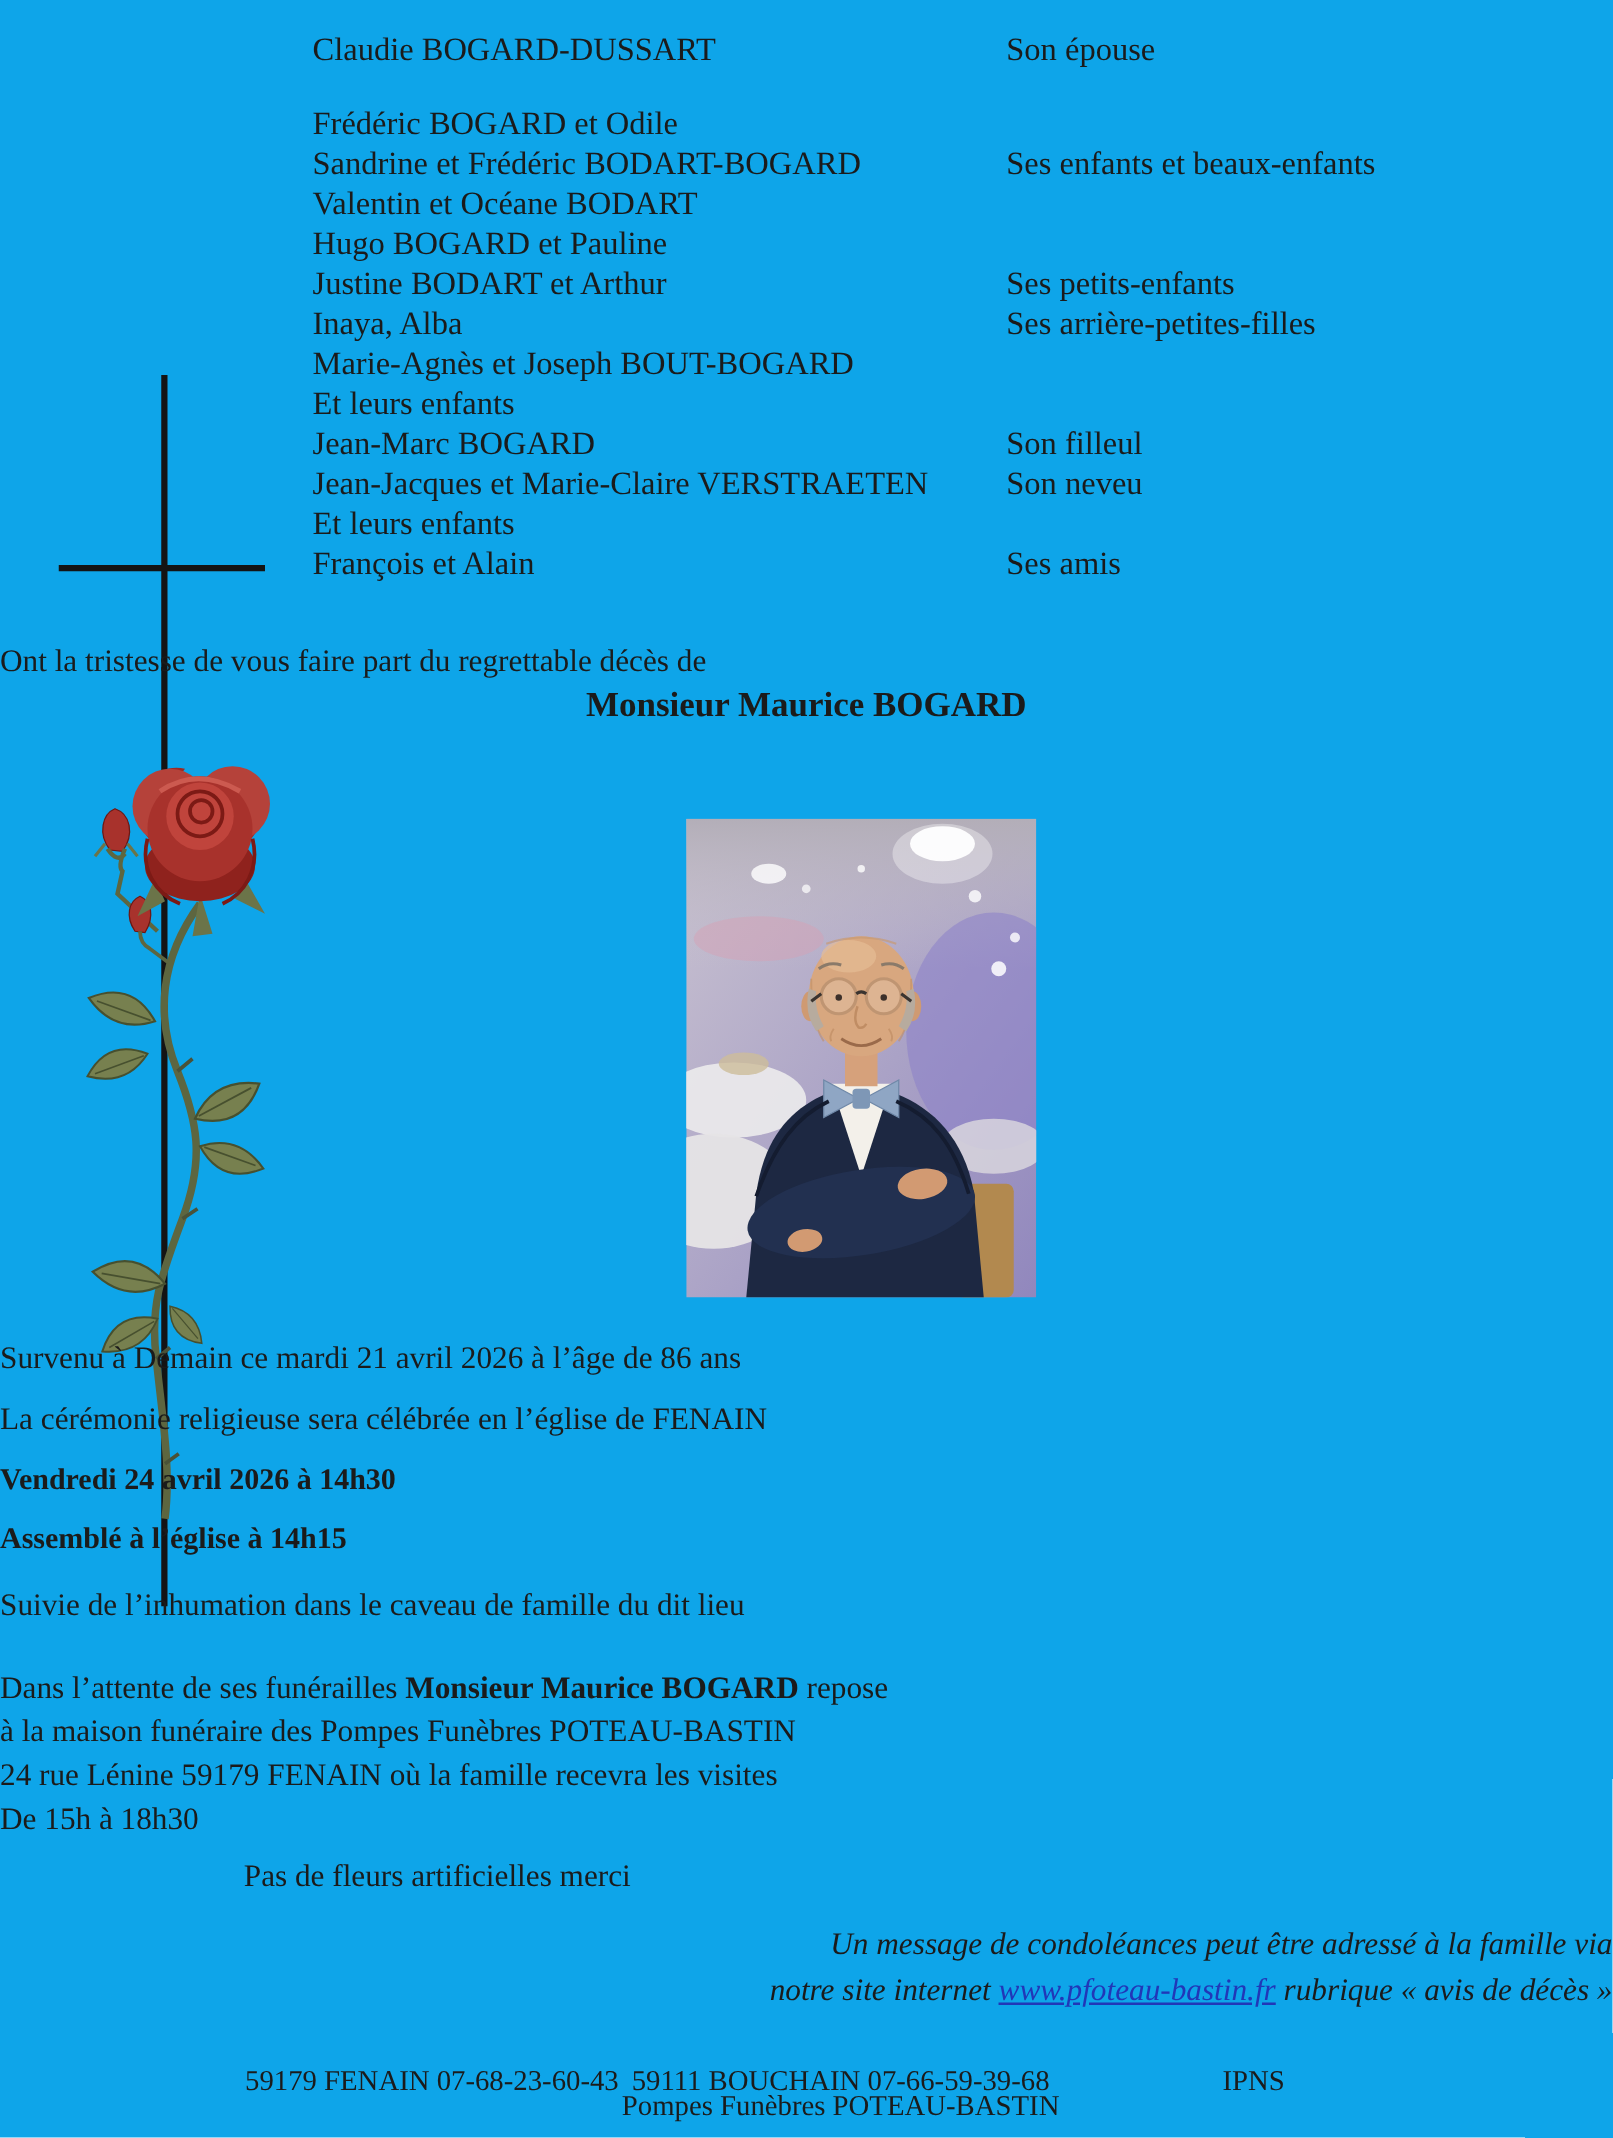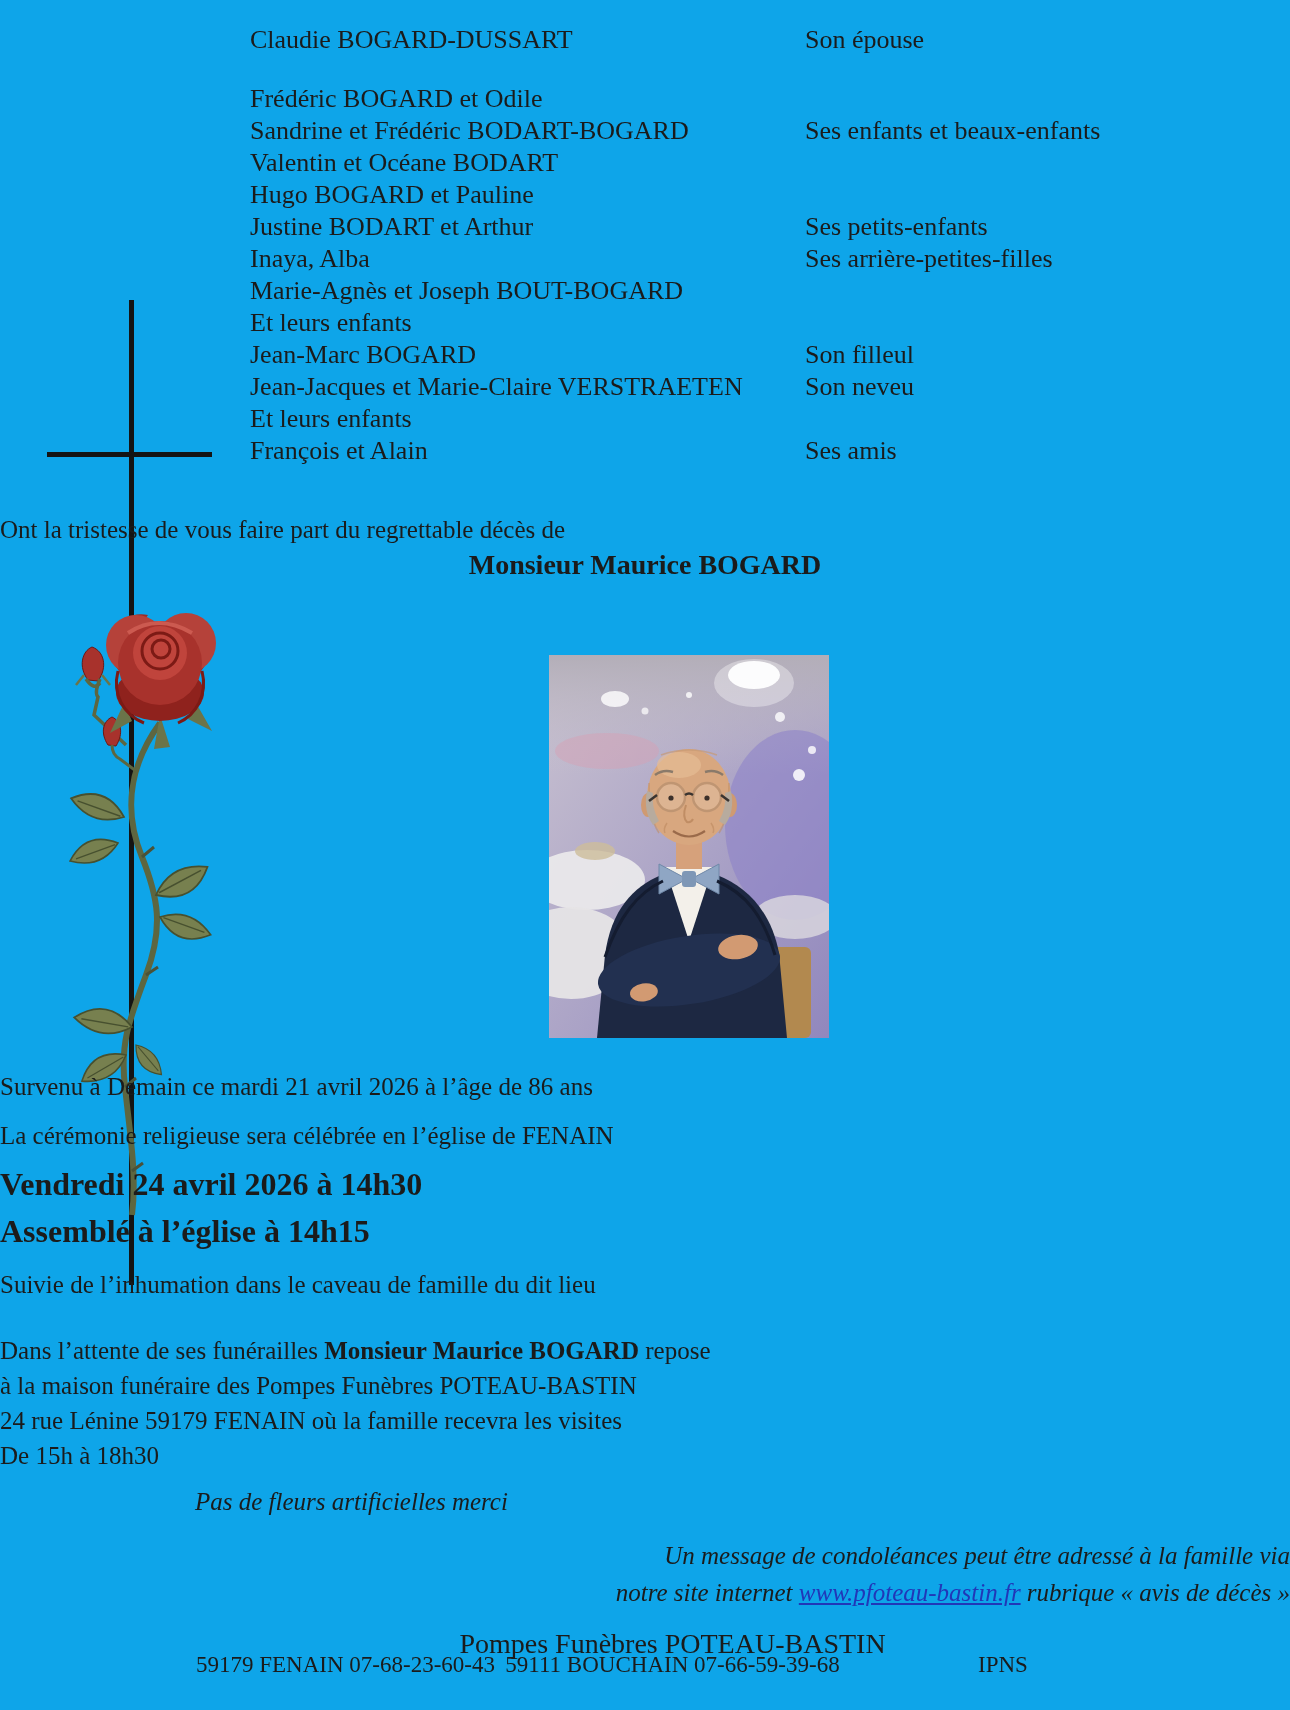--- a/index.html
+++ b/index.html
@@ -9,29 +9,29 @@
   .cross-v{position:absolute;left:129px;top:300px;width:5px;height:985px;background:#141414;}
   .cross-h{position:absolute;left:47px;top:452px;width:165px;height:5px;background:#141414;}
   .rose-svg{position:absolute;left:28px;top:575px;width:225px;height:660px;}
   
   .family{position:absolute;left:250px;top:24px;width:990px;}
   .family .row{position:relative;height:32px;line-height:32px;font-size:26px;}
   .family .row.gap{margin-top:27px;}
   .family .rel{position:absolute;left:555px;top:0;}
   
   .cline{position:absolute;left:0;width:1290px;text-align:left;font-size:25px;line-height:30px;}
-  .cline.b{font-weight:bold;font-size:32px;}
+  .cline.b{font-weight:bold;font-size:24px;}
   .title{position:absolute;left:0;width:1290px;text-align:center;font-weight:bold;font-size:28px;top:549px;}
   .photo{position:absolute;left:549px;top:655px;width:280px;height:383px;}
   
-  .noflowers{position:absolute;left:195px;top:1488px;font-style:italic;font-size:25px;}
+  .noflowers{position:absolute;left:195px;top:1488px;font-size:25px;}
   .cond{position:absolute;left:40px;width:1250px;text-align:right;font-style:italic;font-size:25px;}
   .cond a{color:#2137b8;text-decoration:underline;cursor:pointer;}
   
-  .f-home{position:absolute;left:380px;top:1628px;width:585px;text-align:center;font-size:28px;}
+  .f-home{position:absolute;left:380px;top:1672px;width:585px;text-align:center;font-size:23px;}
   .f-left{position:absolute;left:196px;top:1652px;font-size:23px;}
   .f-center{position:absolute;left:380px;top:1652px;width:585px;text-align:center;font-size:23px;}
   .f-right{position:absolute;left:978px;top:1652px;font-size:23px;}
 </style>
 </head>
 <body>
 
 <div class="page">
 
   <div class="cross-v"></div>

